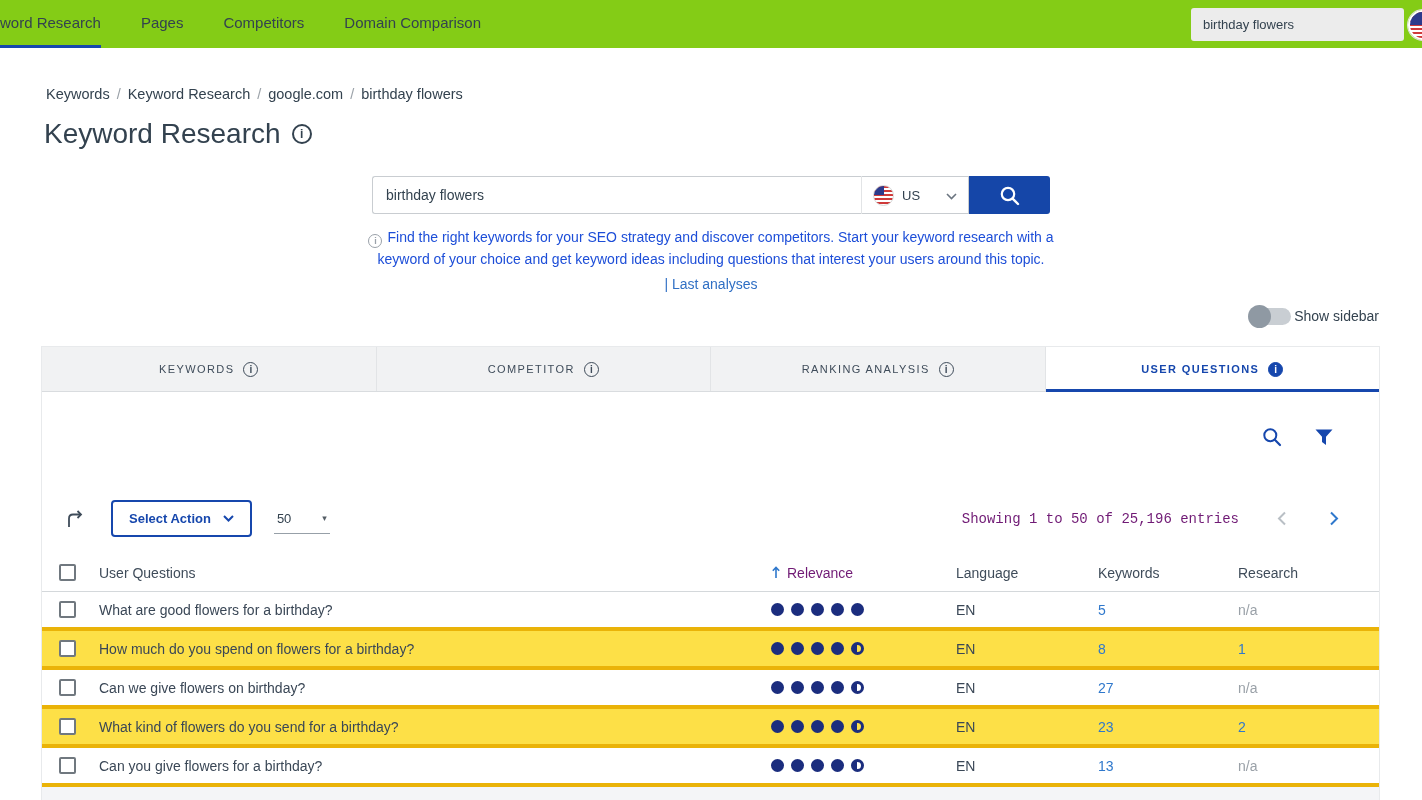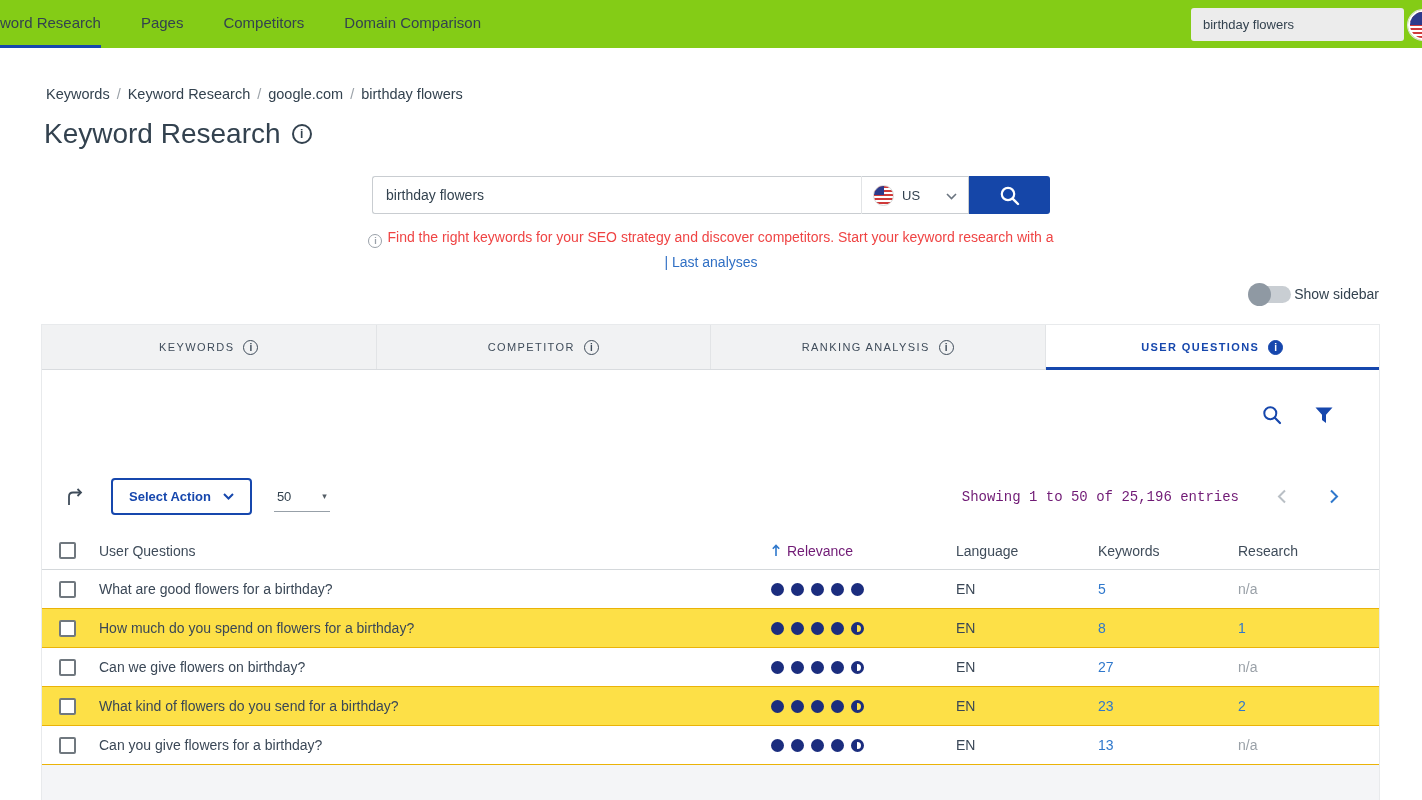--- a/index.html
+++ b/index.html
@@ -39,21 +39,21 @@
     border-radius:3px 0 0 3px; padding:0 13px; font-size:14px; color:#33424f;
     font-family:"Liberation Sans", sans-serif; outline:none; }
   .country { width:107px; height:38px; border:1px solid #c9cdd1; border-left:none; background:#fff;
     display:flex; align-items:center; gap:8px; padding:0 11px; cursor:pointer; }
   .country .flag { width:21px; height:21px; }
   .country-code { font-size:13px; color:#33424f; }
   .country .chev { margin-left:auto; }
   .search-btn { width:81px; height:38px; background:#1546a8; border:none; border-radius:0 3px 3px 0;
     display:flex; align-items:center; justify-content:center; cursor:pointer; }
 
-  .help-text { text-align:center; color:#ef4444; font-size:14px; line-height:22px; margin-top:12px; }
+  .help-text { text-align:center; color:#1d4ed8; font-size:14px; line-height:22px; margin-top:12px; }
   .help-text .info-icon { width:14px; height:14px; border-width:1.3px; font-size:9px;
     vertical-align:-2px; margin-right:5px; color:#9aa1a9; }
   .last-analyses { display:block; text-align:center; color:#2f6fc4; font-size:14px;
     font-weight:500; margin-top:6px; cursor:pointer; }
 
   .toggle-row { display:flex; align-items:center; justify-content:flex-end; gap:3px;
     margin:12px 43px 0 0; height:24px; }
   .toggle { position:relative; width:42px; height:17px; background:#c9ced3; border-radius:9px; cursor:pointer; }
   .toggle-knob { position:absolute; left:-1px; top:-3px; width:23px; height:23px; border-radius:50%;
     background:#8f99a3; }
@@ -85,21 +85,21 @@
     font-size:13px; color:#33424f; cursor:pointer; }
   .page-size .caret { font-size:9px; color:#555e66; }
   .toolbar-right { margin-left:auto; display:flex; align-items:center; }
   .showing { font-size:14px; color:#701a75;font-family:Liberation Mono, monospace; }
   .pg-prev { margin-left:38px; display:flex; cursor:default; }
   .pg-next { margin-left:42px; display:flex; cursor:pointer; }
 
   
   .thead { display:flex; align-items:center; height:38px; margin-top:17px;
     border-bottom:1px solid #d4d8db; font-size:14px; color:#3f4c5a; }
-  .trow { display:flex; align-items:center; height:39px; border-bottom:1px solid #eab308;
+  .trow { display:flex; align-items:center; height:39px; border-bottom:4px solid #eab308;
     font-size:14px; color:#3a4756; background:#fff; }
   .trow.alt { background:#fde047; }
   .c-check { width:57px; padding-left:17px; display:flex; }
   .c-q { width:672px; }
   .c-rel { width:185px; display:flex; align-items:center; gap:7px; }
   .c-lang { width:142px; }
   .c-kw { width:140px; }
   .c-ans { flex:1; }
   .checkbox { width:17px; height:17px; border:2px solid #70787f; border-radius:2px;
     background:#fff; cursor:pointer; display:inline-block; }
@@ -148,21 +148,21 @@
   <button class="search-btn">
     <span style="display:flex;">
       <svg width="21" height="21" viewBox="0 0 21 21">
           <circle cx="9" cy="9" r="6.2" fill="none" stroke="#fff" stroke-width="2.2"></circle>
           <line x1="13.6" y1="13.6" x2="19" y2="19" stroke="#fff" stroke-width="2.4" stroke-linecap="round"></line>
         </svg>
     </span>
   </button>
 </div>
 
-<p class="help-text"><span class="info-icon"></span><span>Find the right keywords for your SEO strategy and discover competitors. Start your keyword research with a</span><br></p>
+<p class="help-text"><span class="info-icon"></span><span>Find the right keywords for your SEO strategy and discover competitors. Start your keyword research with a</span><br><span>keyword of your choice and get keyword ideas including questions that interest your users around this topic.</span></p>
 
 <a class="last-analyses">| Last analyses</a>
 
 <div class="toggle-row">
   <span class="toggle">
       <span class="toggle-knob"></span>
     </span>
   <span class="toggle-label">Show sidebar</span>
 </div>
 

